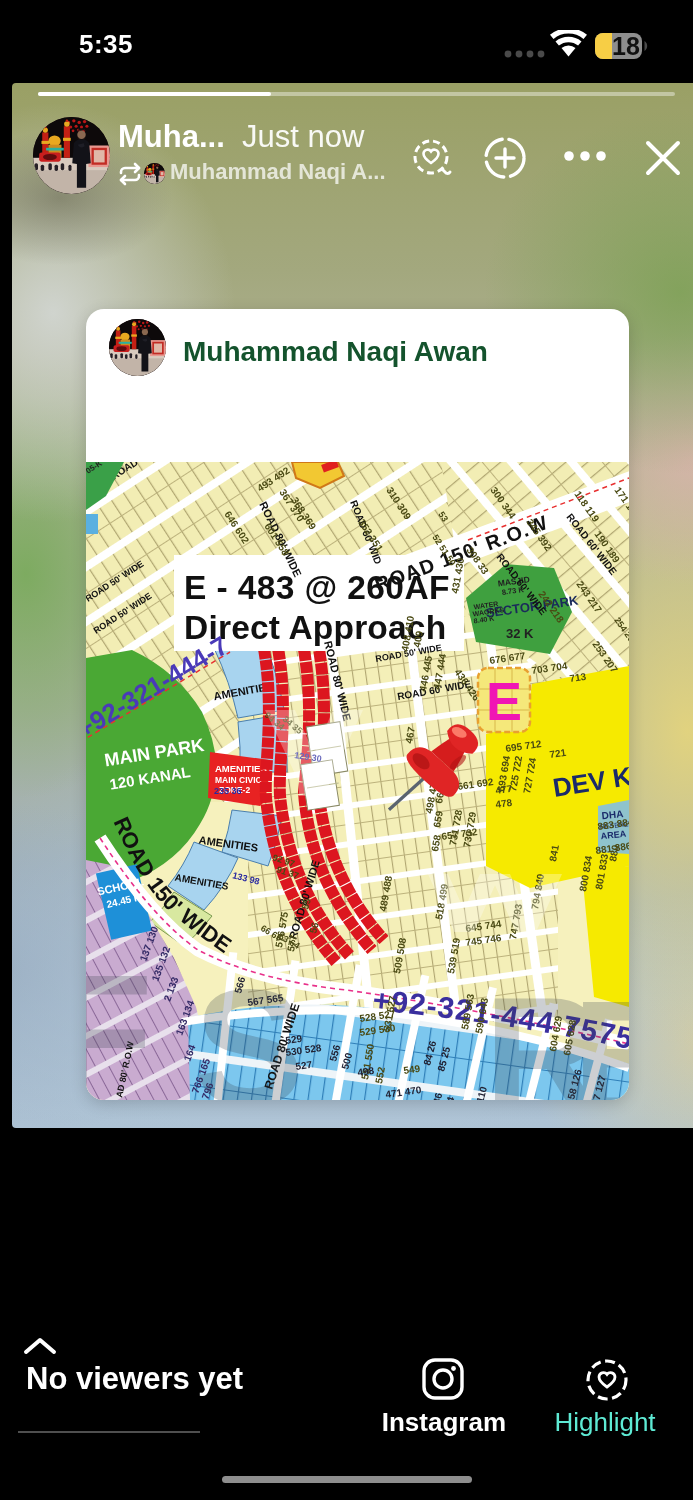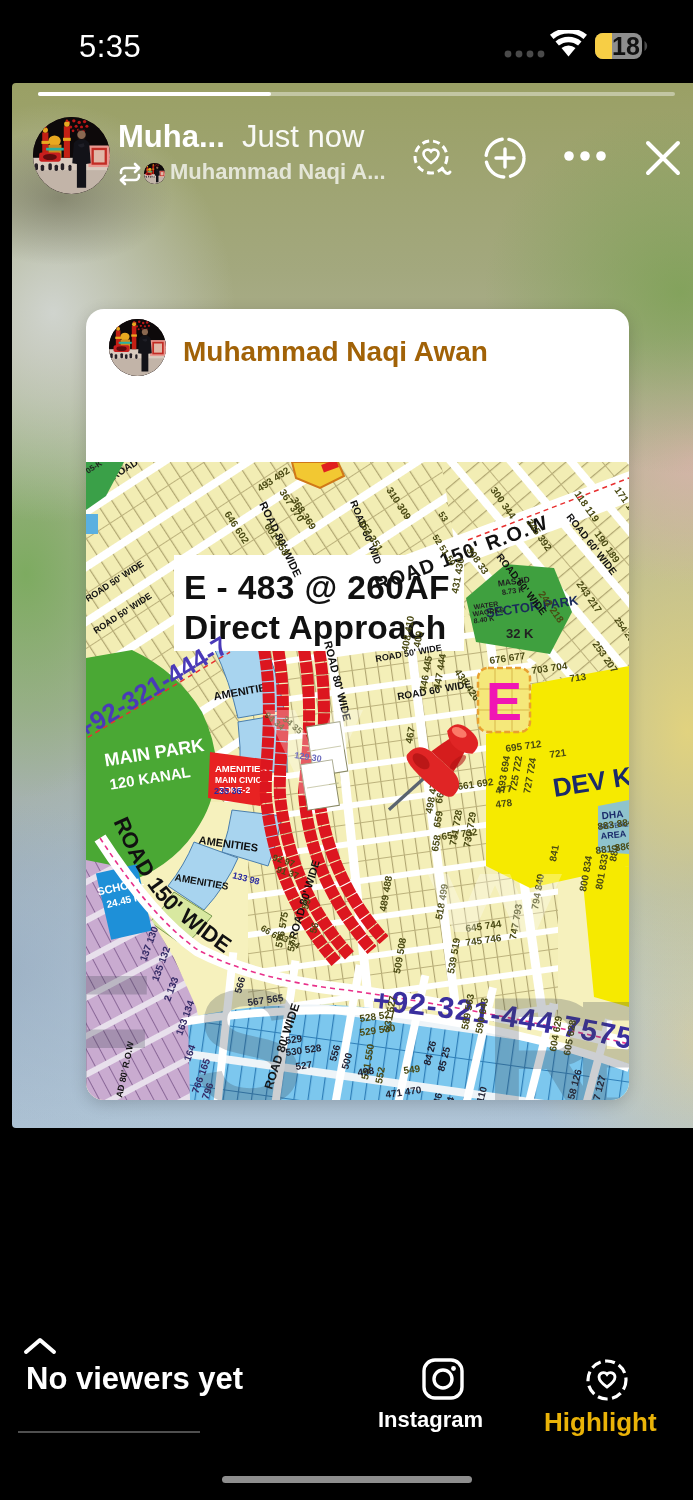--- a/index.html
+++ b/index.html
@@ -1,19 +1,19 @@
 <!DOCTYPE html>
 <html><head>
 <meta charset="utf-8">
 <style>
   html,body{margin:0;padding:0;}
   body{width:693px;height:1500px;background:#000;font-family:"Liberation Sans",sans-serif;overflow:hidden;position:relative;}
   .abs{position:absolute;}
   
-  #time{left:79px;top:29px;color:#fff;font-size:31px;font-weight:normal;letter-spacing:.5px;}
+  #time{left:79px;top:29px;color:#fff;font-size:26px;font-weight:bold;letter-spacing:.5px;}
   
   #story{left:12px;top:83px;width:689px;height:1045px;border-radius:4px;overflow:hidden;
     background:
       radial-gradient(150px 90px at 7% 11%, rgba(90,88,70,.5) 0%, rgba(90,88,70,0) 75%),
       radial-gradient(260px 300px at 6% 22%, rgba(210,214,210,.95) 0%, rgba(210,214,210,0) 70%),
       radial-gradient(220px 320px at 2% 47%, rgba(120,170,90,.9) 0%, rgba(120,170,90,0) 70%),
       radial-gradient(280px 260px at 97% 20%, rgba(120,160,80,.75) 0%, rgba(120,160,80,0) 70%),
       radial-gradient(200px 180px at 99% 36%, rgba(215,180,170,.9) 0%, rgba(215,180,170,0) 70%),
       radial-gradient(260px 420px at 98% 62%, rgba(228,212,125,.95) 0%, rgba(228,212,125,0) 75%),
       radial-gradient(520px 360px at 45% 88%, rgba(176,197,215,1) 0%, rgba(176,197,215,0) 82%),
@@ -23,26 +23,26 @@
   #progress{left:26px;top:9px;width:637px;height:4px;border-radius:2px;background:rgba(255,255,255,.4);}
   #progress b{position:absolute;left:0;top:0;height:4px;width:233px;border-radius:2px;background:#fff;display:block;}
   #bigav{left:21px;top:34px;width:77px;height:77px;border-radius:50%;overflow:hidden;background:#241012;}
   #smallav{left:132px;top:80px;width:21px;height:21px;border-radius:50%;overflow:hidden;background:#241012;}
   .uname{left:106px;top:36px;font-size:31px;font-weight:bold;color:#fff;}
   .uname span{font-weight:normal;color:rgba(255,255,255,.93);}
   .uname2{left:158px;top:76px;font-size:22px;font-weight:bold;color:rgba(255,255,255,.72);}
   
   #card{left:74px;top:226px;width:543px;height:791px;border-radius:18px;background:#fff;overflow:hidden;box-shadow:0 4px 16px rgba(0,0,0,.18);}
   #cardav{left:23px;top:10px;width:57px;height:57px;border-radius:50%;overflow:hidden;background:#241012;}
-  #cardname{left:97px;top:27px;font-size:28px;font-weight:bold;color:#a16207;}
+  #cardname{left:97px;top:27px;font-size:28px;font-weight:bold;color:#14532d;}
   #cardcall{left:24px;top:86px;font-size:28px;font-weight:bold;color:#151515;line-height:32px;letter-spacing:.3px;}
   #noview{left:26px;top:1361px;font-size:31px;font-weight:bold;color:#fff;}
   #nvline{left:18px;top:1431px;width:182px;height:2px;background:#4f4f4f;}
-  #iglabel{left:378px;top:1407px;width:128px;text-align:left;font-size:22px;font-weight:bold;color:#fff;}
-  #hllabel{left:544px;top:1407px;width:122px;font-size:26px;font-weight:bold;color:#eab308;}
+  #iglabel{left:378px;top:1407px;width:128px;text-align:right;font-size:26px;font-weight:bold;color:#fff;}
+  #hllabel{left:544px;top:1407px;width:122px;text-align:center;font-size:26px;font-weight:normal;color:#5eead4;}
   #homebar{left:222px;top:1476px;width:250px;height:7px;border-radius:4px;background:#8e8e8e;}
 </style>
 </head>
 <body>
   <svg width="0" height="0" style="position:absolute">
     <defs>
       <g id="avart">
         <rect width="100" height="100" fill="#0d090a"></rect>
         <g fill="#b81616">
           <circle cx="46" cy="7" r="2.2"></circle>

